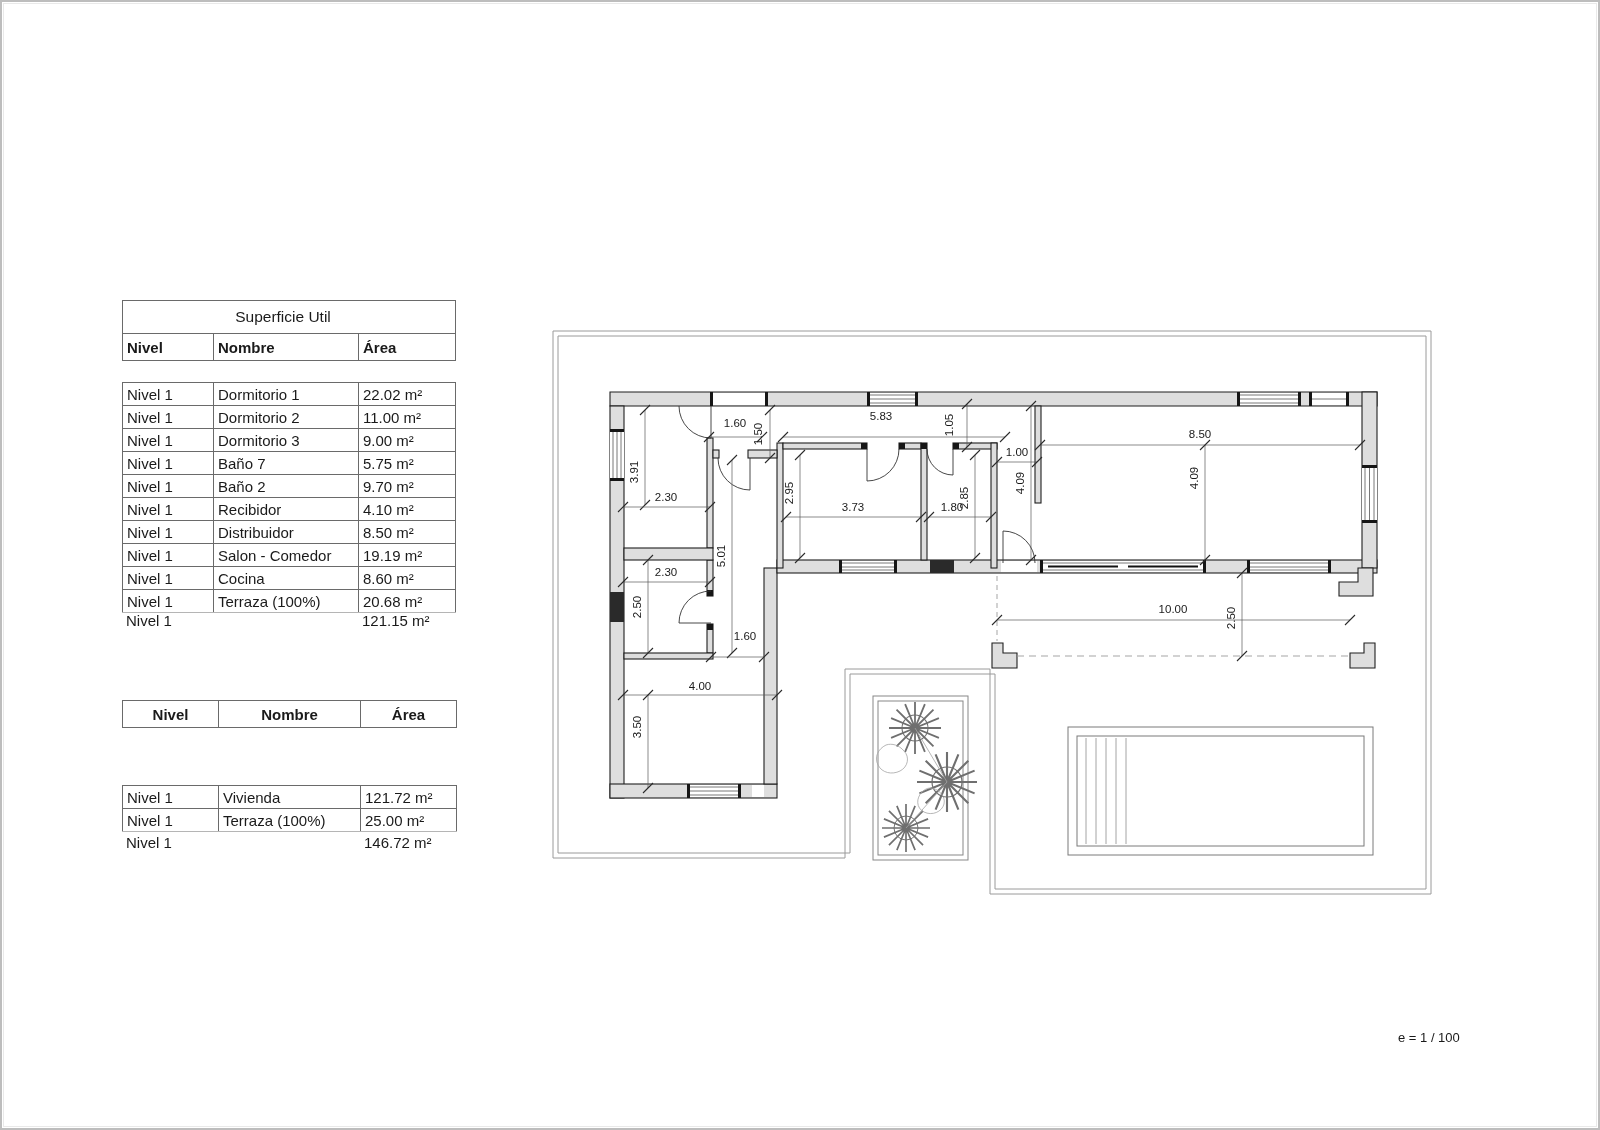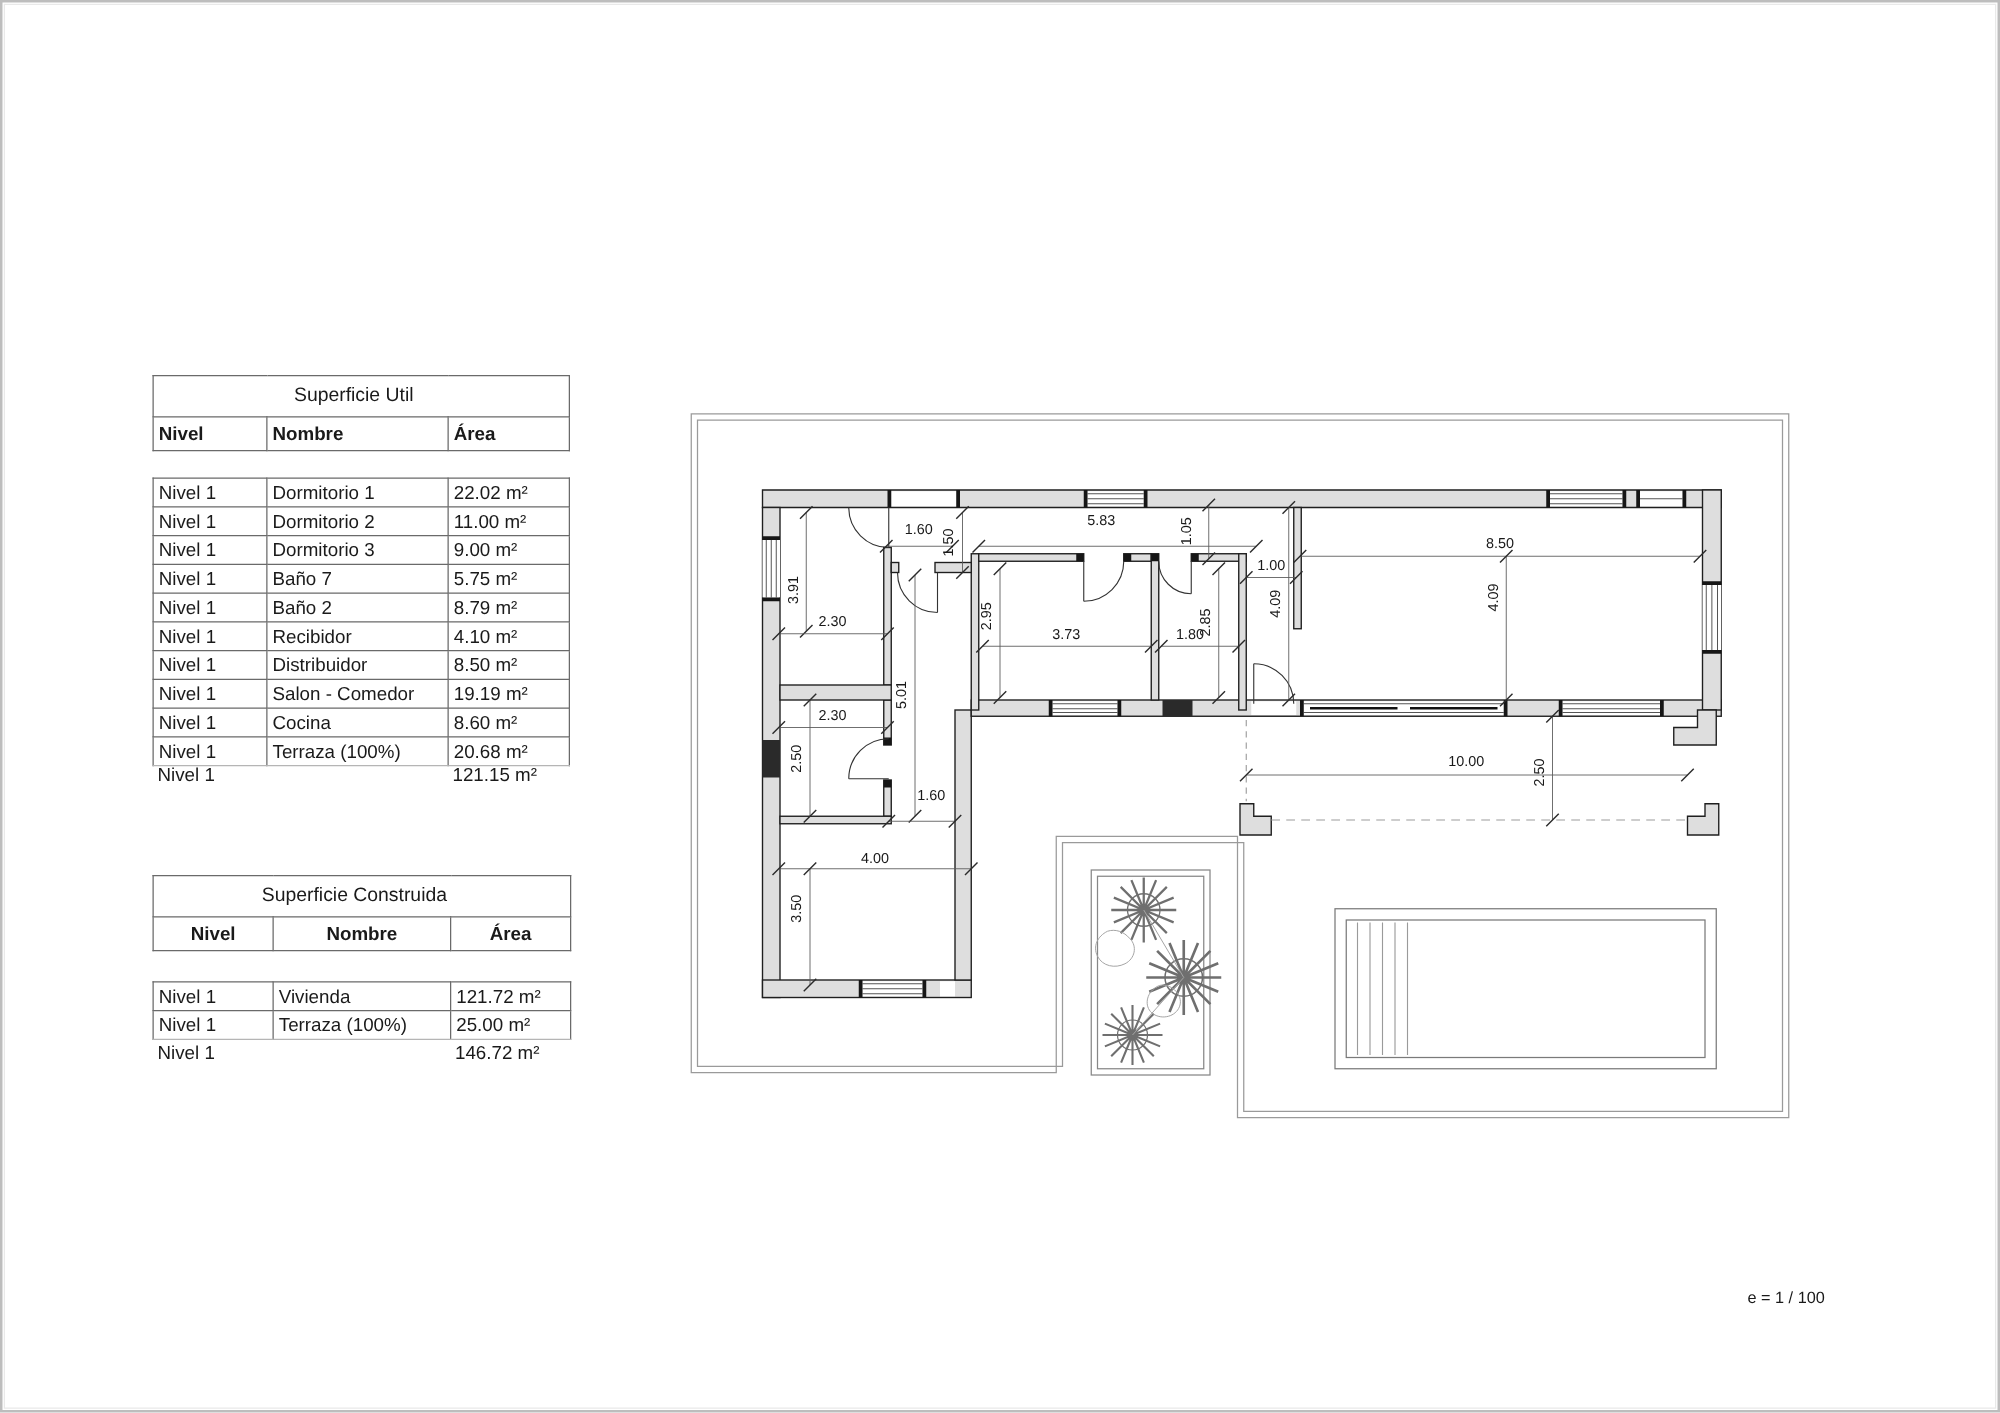--- a/index.html
+++ b/index.html
@@ -363,21 +363,21 @@
         <td>9.00 m²</td>
       </tr>
       <tr>
         <td>Nivel 1</td>
         <td>Baño 7</td>
         <td>5.75 m²</td>
       </tr>
       <tr>
         <td>Nivel 1</td>
         <td>Baño 2</td>
-        <td>8.79 m²</td>
+        <td>9.70 m²</td>
       </tr>
       <tr>
         <td>Nivel 1</td>
         <td>Recibidor</td>
         <td>4.10 m²</td>
       </tr>
       <tr>
         <td>Nivel 1</td>
         <td>Distribuidor</td>
         <td>8.50 m²</td>
@@ -415,23 +415,20 @@
 </table>
 
 <table id="cons-head" class="t2">
   <colgroup>
       <col style="width:96px">
       <col style="width:142px">
       <col style="width:96px">
     </colgroup>
   <tbody class="tbl-head">
     <tr>
-        <td class="title-cell" colspan="3">Superficie Construida</td>
-      </tr>
-    <tr>
       <td class="hdr">Nivel</td>
       <td class="hdr">Nombre</td>
       <td class="hdr">Área</td>
     </tr>
   </tbody>
 </table>
 <table id="cons-body" class="t2">
   <colgroup>
       <col style="width:96px">
       <col style="width:142px">

